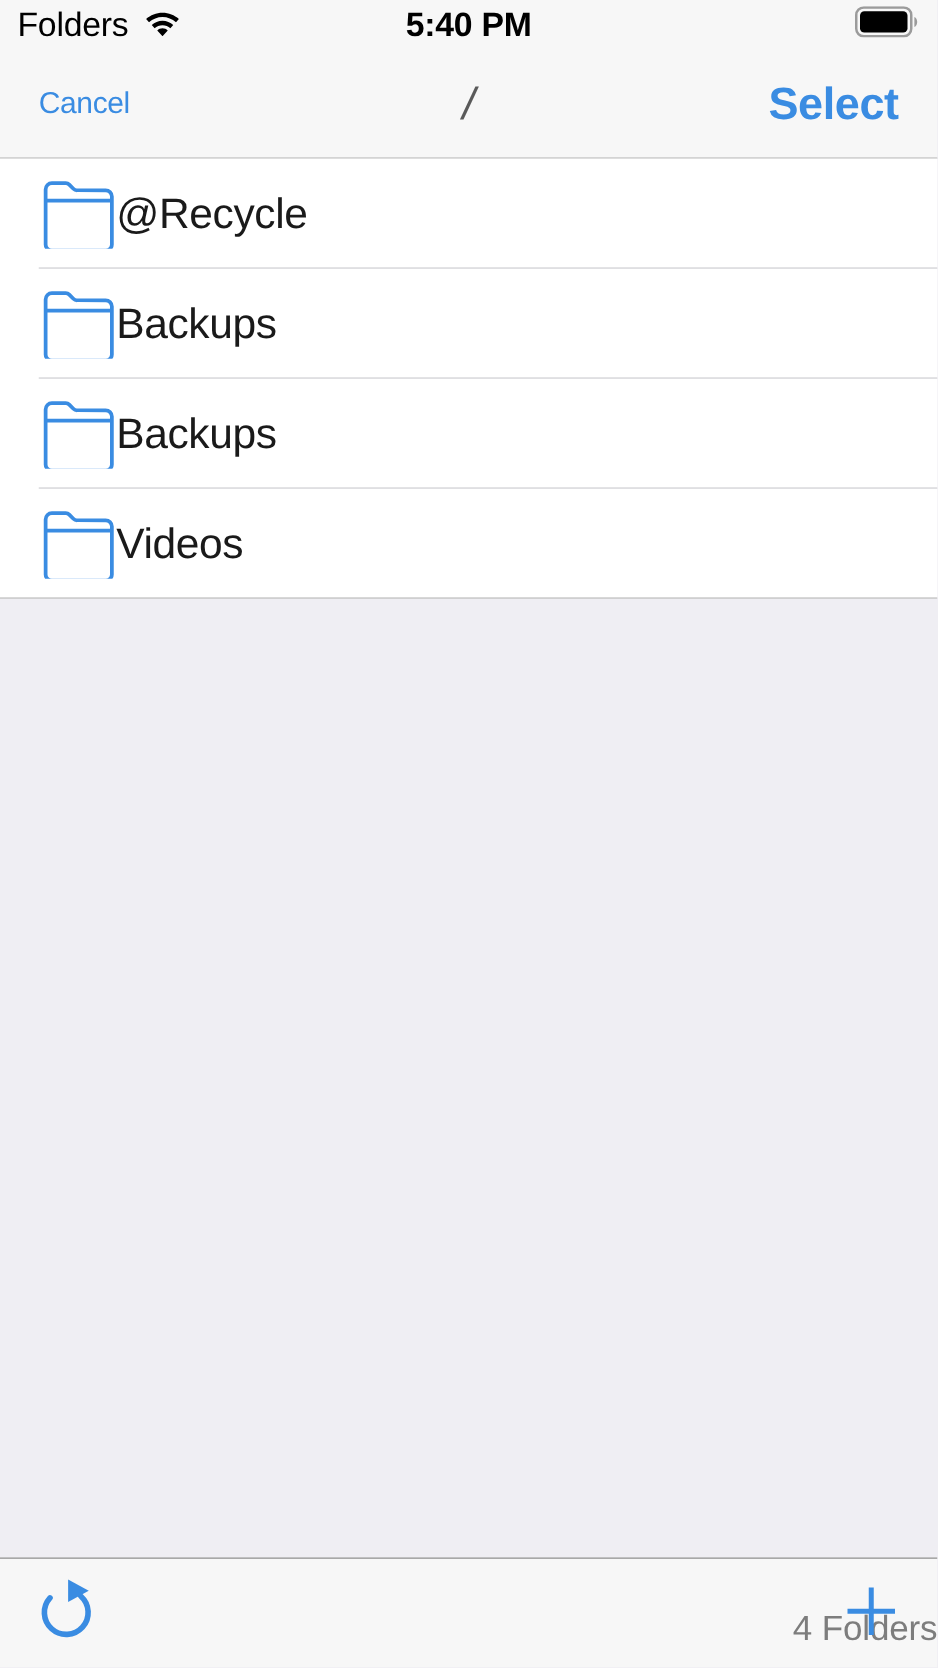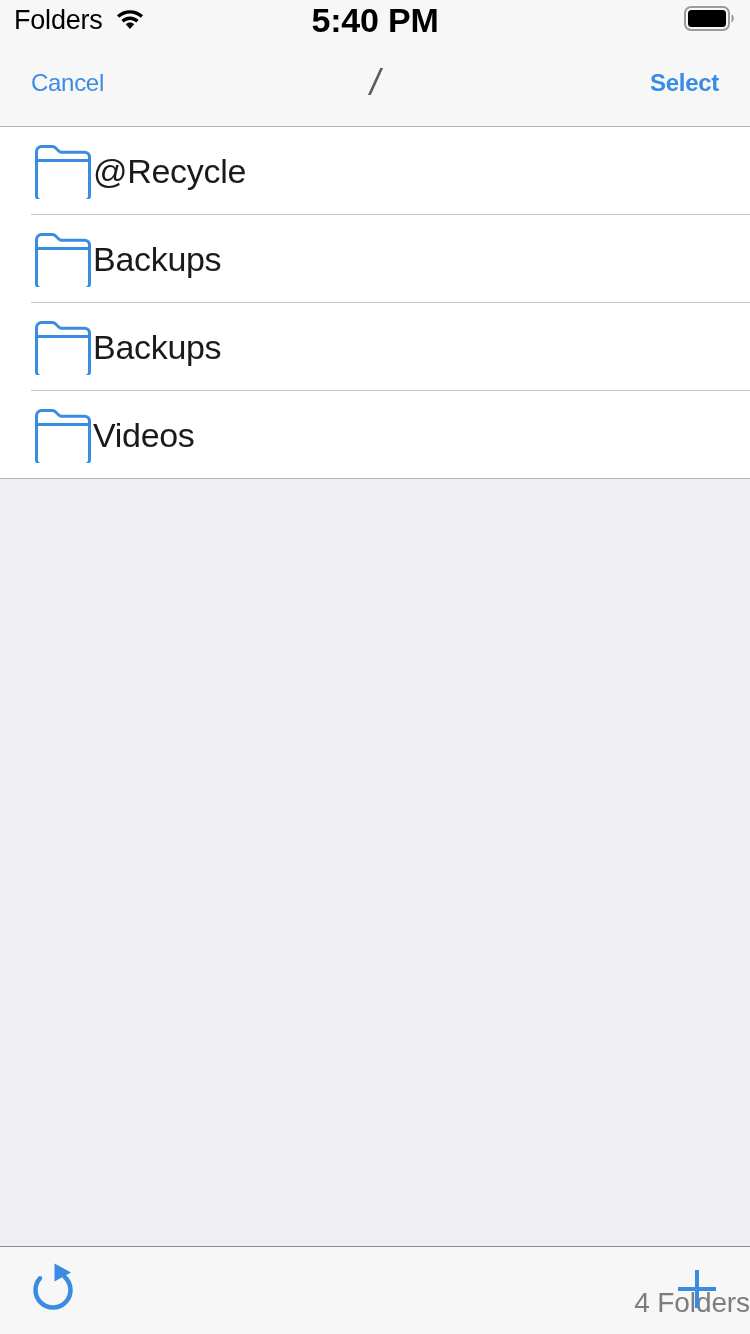--- a/index.html
+++ b/index.html
@@ -28,21 +28,21 @@
   }
   #carrier-label {
     font-size:27px; color:#000; line-height:1;
     letter-spacing:-0.2px;
   }
   .wifi-icon { display:block; }
   #status-time {
     position:absolute; left:0; width:750px;
     text-align:center; top:0; height:40px;
     line-height:40px;
-    font-size:34px; font-weight:bold; color:#000;
+    font-size:27px; font-weight:bold; color:#000;
     letter-spacing:-0.2px;
   }
   #status-right {
     position:absolute; right:14px; top:0; height:40px;
     display:flex; align-items:center;
   }
   .battery-icon { display:block; }
 
   
   #nav-bar {
@@ -61,21 +61,21 @@
   }
   #nav-title {
     position:absolute; left:0; width:750px; top:0; height:86px;
     line-height:86px; text-align:center;
     font-size:36px; color:#5a5a5a; font-weight:normal;
     font-style:italic;
   }
   #nav-select {
     position:absolute; right:31px; top:0; height:86px;
     line-height:86px;
-    font-size:24px; color:#3a8ce2; font-weight:bold;
+    font-size:36px; color:#3a8ce2; font-weight:bold;
     letter-spacing:-0.3px;
     cursor:pointer; background:none; border:none;
     font-family:"Liberation Sans", sans-serif;
   }
 
   
   #folder-list {
     position:absolute; top:127px; left:0;
     width:750px;
     background:#ffffff;

